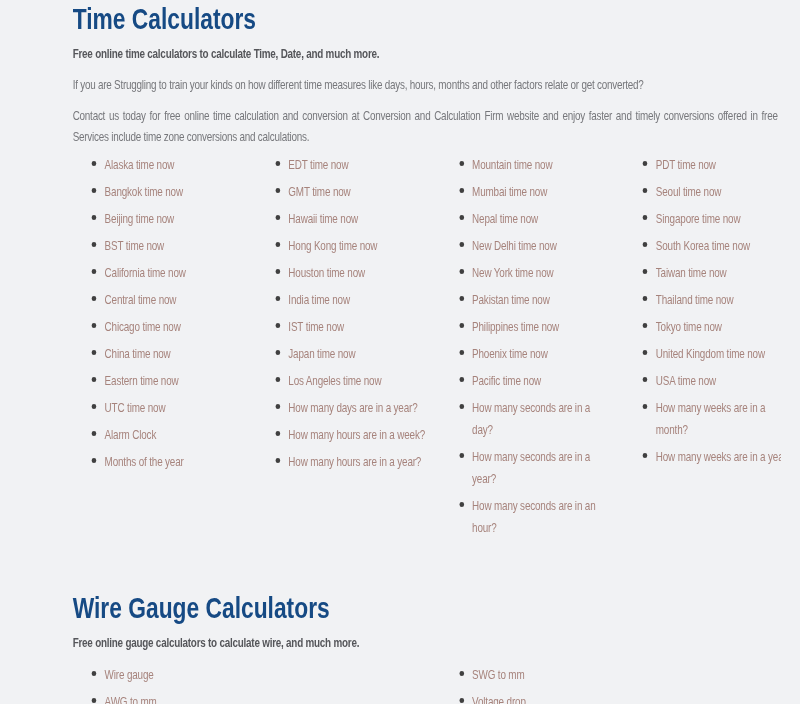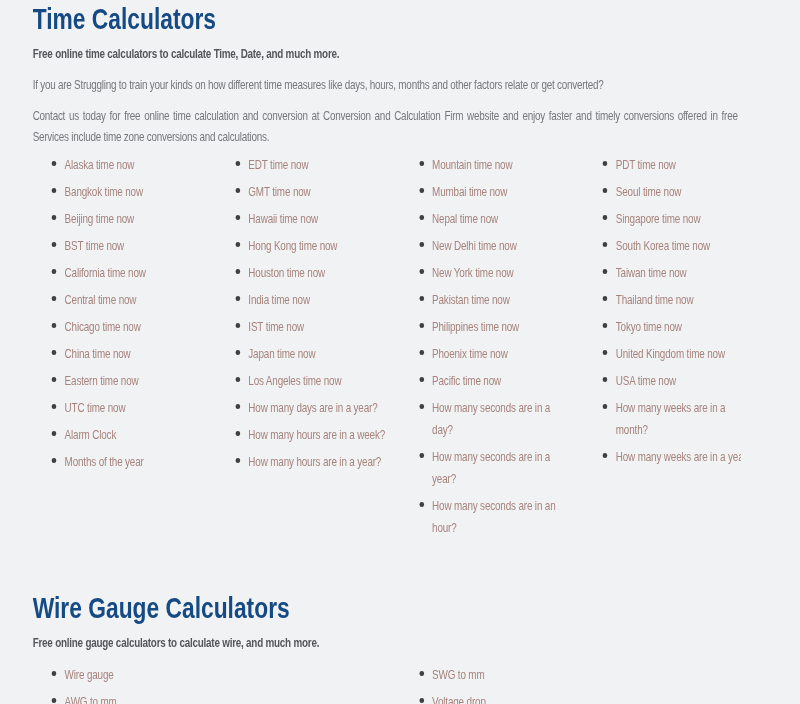--- a/index.html
+++ b/index.html
@@ -10,21 +10,21 @@
     --text-bold:#55565a;
     --bullet:#404040;
   }
   *{box-sizing:border-box;}
   html,body{margin:0;padding:0;}
   body{
     background:var(--bg);
     font-family:"Liberation Sans","DejaVu Sans",sans-serif;
   }
   .viewport{
-    width:741px;height:704px;overflow:hidden;position:relative;background:var(--bg);
+    width:741px;height:704px;overflow:hidden;position:relative;background:var(--bg);margin-left:40px;
   }
   
   .content{
     width:1010px;
     transform:scaleX(0.76);
     transform-origin:0 0;
     padding:2px 0 0 43px;
   }
   h1.section-title{
     margin:0 0 8px 0;

